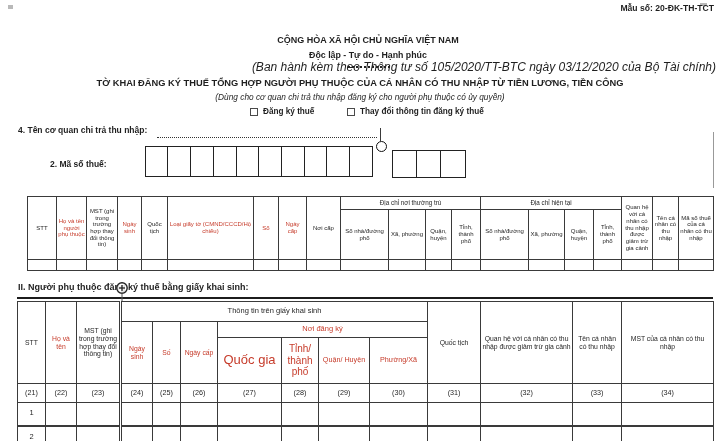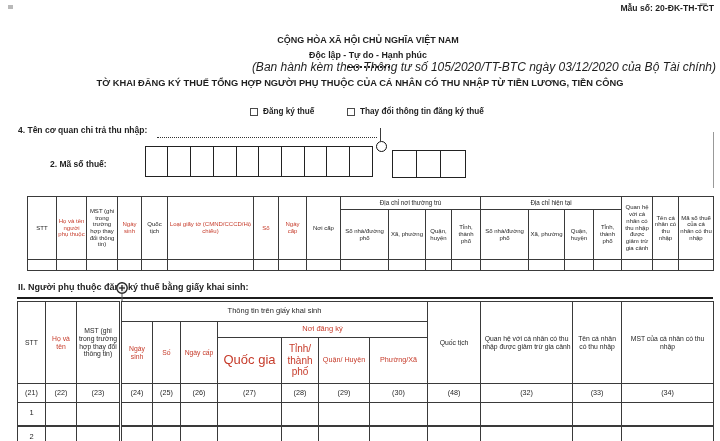--- a/index.html
+++ b/index.html
@@ -39,20 +39,21 @@
   <div class="abs artifact" style="left:700px;top:3px;width:7px;height:3px;"></div>
 
   <div class="abs bold" style="right:6px;top:3px;font-size:8.6px;">Mẫu số: 20-ĐK-TH-TCT</div>
   <div class="abs it" style="right:4px;top:16px;font-size:12px;margin-top:44px;">(Ban hành kèm theo Thông tư số 105/2020/TT-BTC ngày 03/12/2020 của Bộ Tài chính)</div>
 
   <div class="abs ctr bold" style="top:35px;font-size:9px;left:8px;">CỘNG HÒA XÃ HỘI CHỦ NGHĨA VIỆT NAM</div>
   <div class="abs ctr bold" style="top:50px;font-size:8.8px;left:8px;">Độc lập - Tự do - Hạnh phúc</div>
   <div class="abs" style="left:348px;top:66px;width:42px;border-top:2px dotted #222;"></div>
 
   <div class="abs ctr bold" style="top:78px;font-size:9.3px;">TỜ KHAI ĐĂNG KÝ THUẾ TỔNG HỢP NGƯỜI PHỤ THUỘC CỦA CÁ NHÂN CÓ THU NHẬP TỪ TIỀN LƯƠNG, TIỀN CÔNG</div>
+  <div class="abs ctr it" style="top:91.5px;font-size:8.3px;">(Dùng cho cơ quan chi trả thu nhập đăng ký cho người phụ thuộc có ủy quyền)</div>
 
   <div class="abs cbrow" style="left:250px;top:107px;">
     <span class="cbx"></span>
     <span>Đăng ký thuế</span>
   </div>
   <div class="abs cbrow" style="left:347px;top:107px;">
     <span class="cbx"></span>
     <span>Thay đổi thông tin đăng ký thuế</span>
   </div>
 
@@ -213,21 +214,21 @@
       <td class="num">(21)</td>
       <td class="num">(22)</td>
       <td class="num">(23)</td>
       <td class="num dl">(24)</td>
       <td class="num">(25)</td>
       <td class="num">(26)</td>
       <td class="num">(27)</td>
       <td class="num">(28)</td>
       <td class="num">(29)</td>
       <td class="num">(30)</td>
-      <td class="num">(48)</td>
+      <td class="num">(31)</td>
       <td class="num">(32)</td>
       <td class="num">(33)</td>
       <td class="num">(34)</td>
     </tr>
     <tr class="rb" style="height:23px;">
       <td class="dval">1</td>
       <td></td>
           <td></td>
           <td class="dl"></td>
           <td></td>

